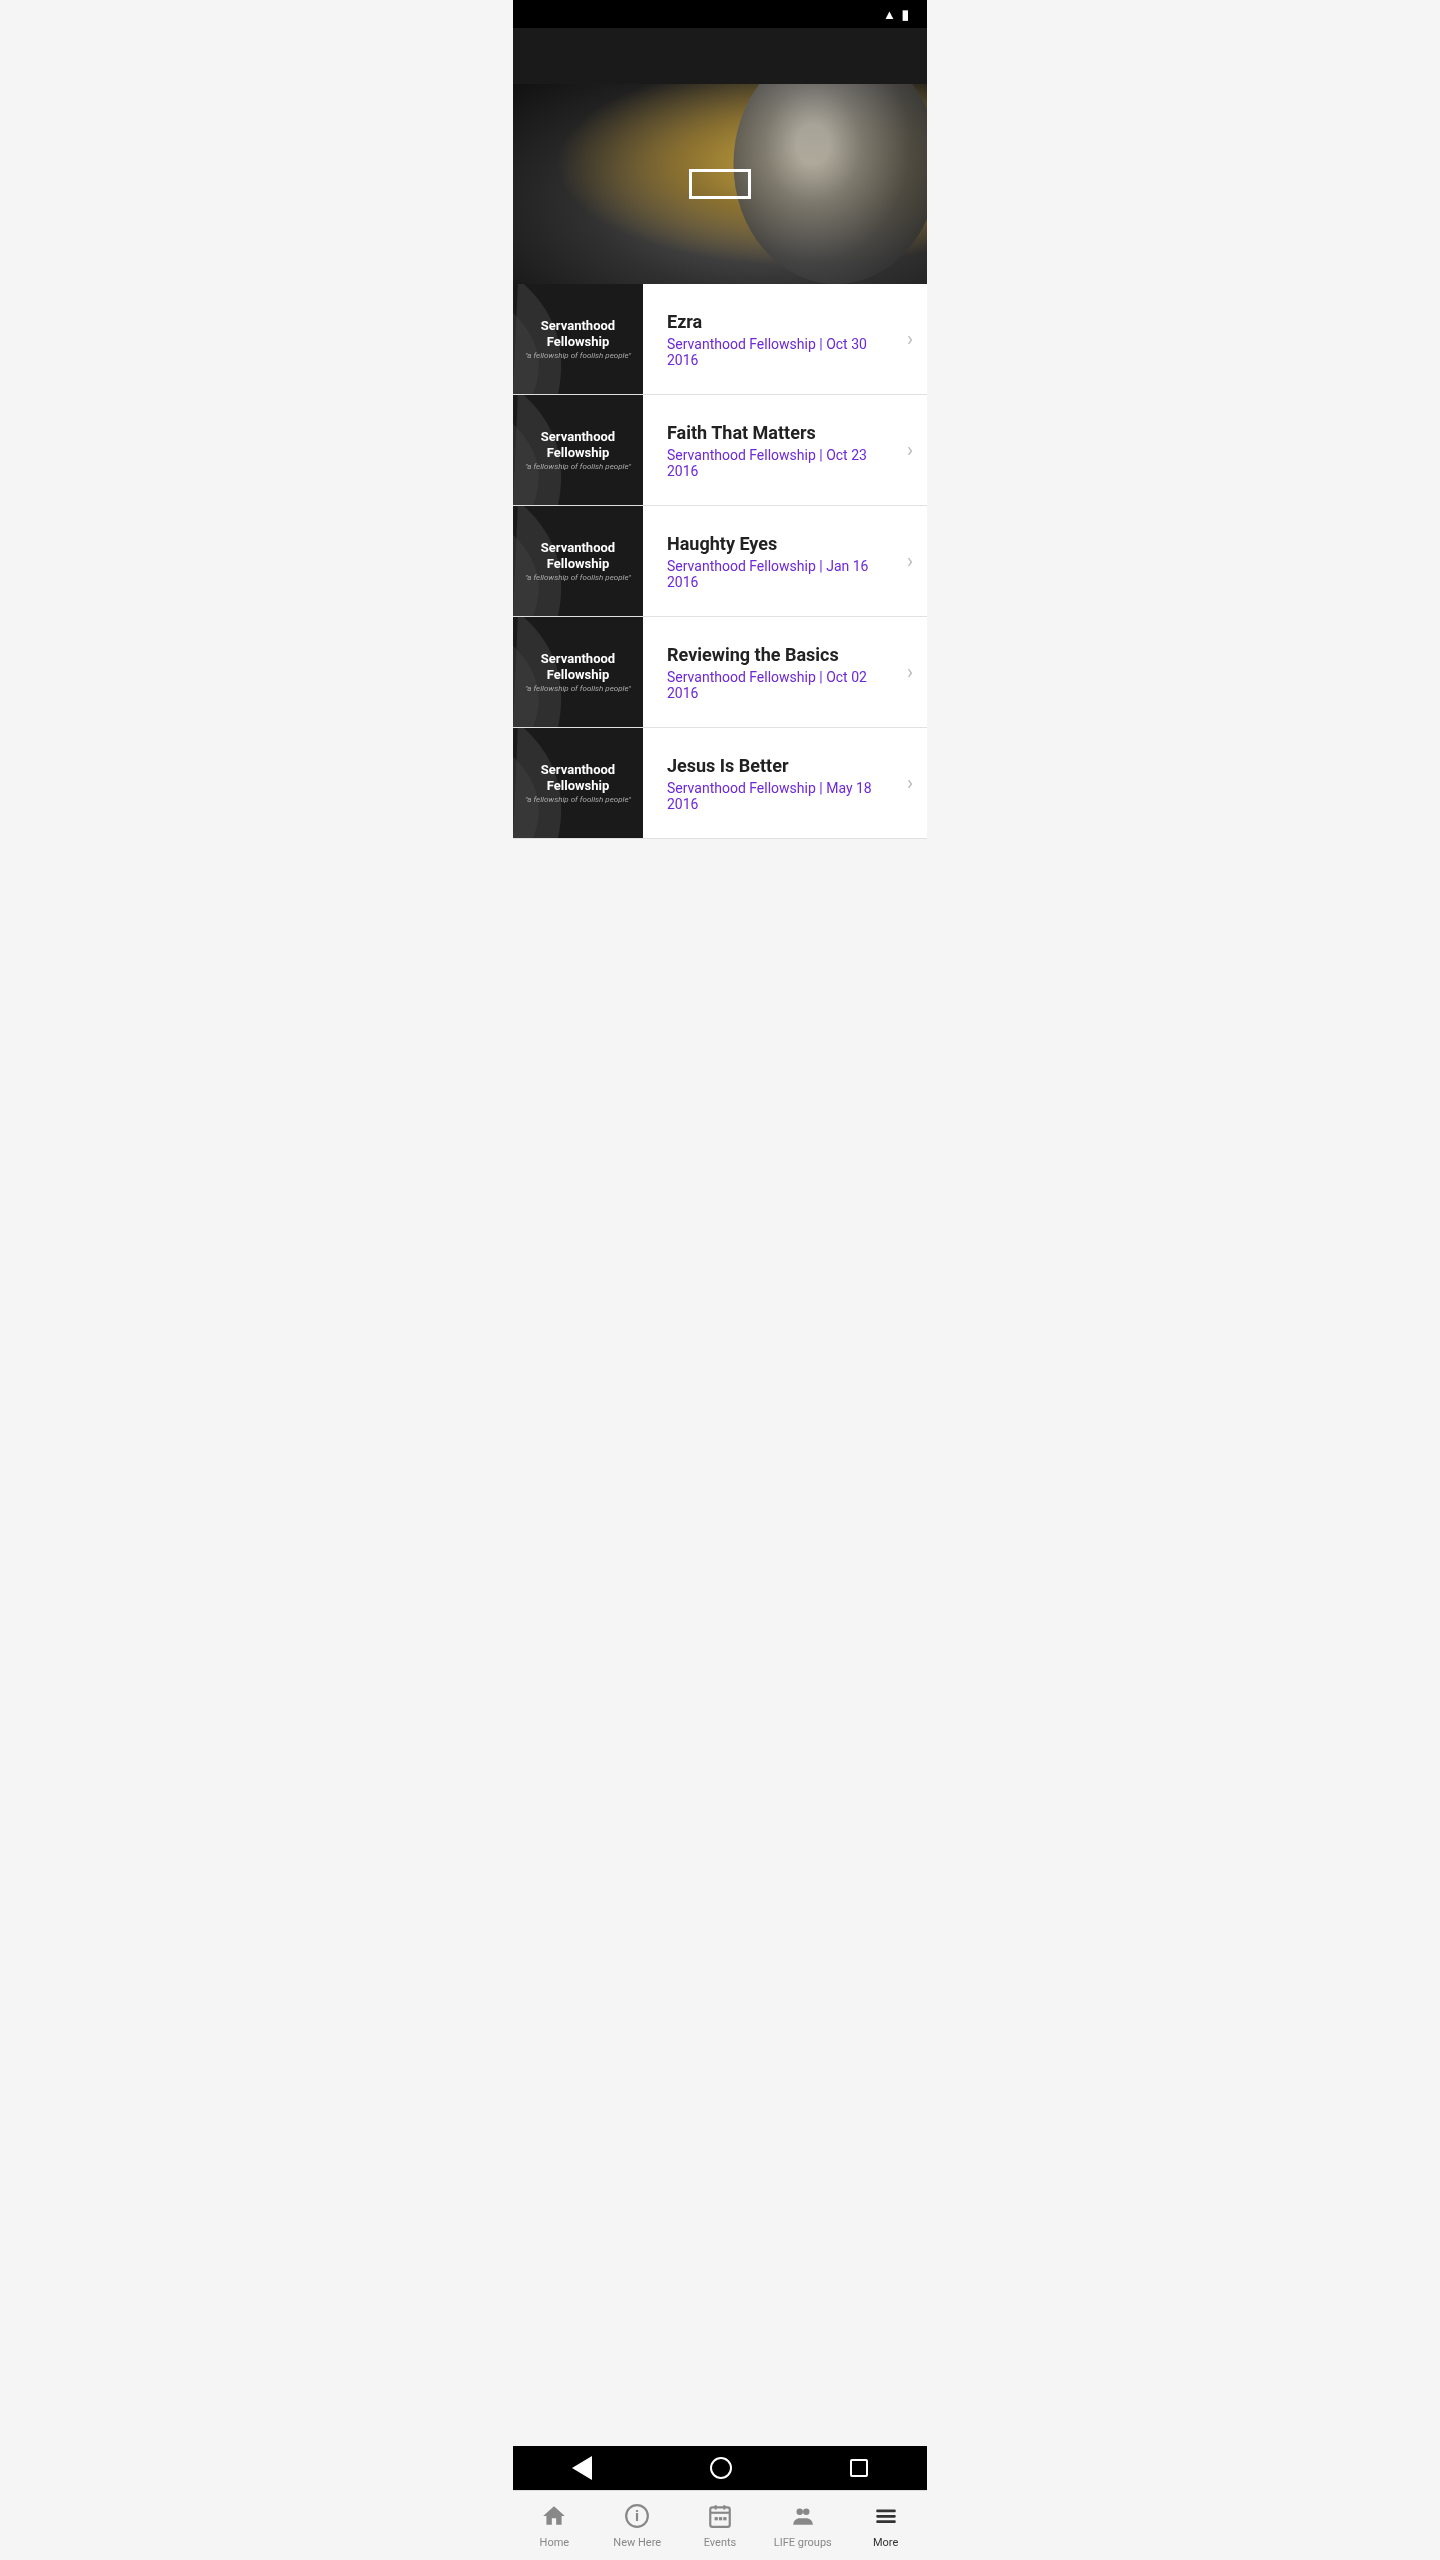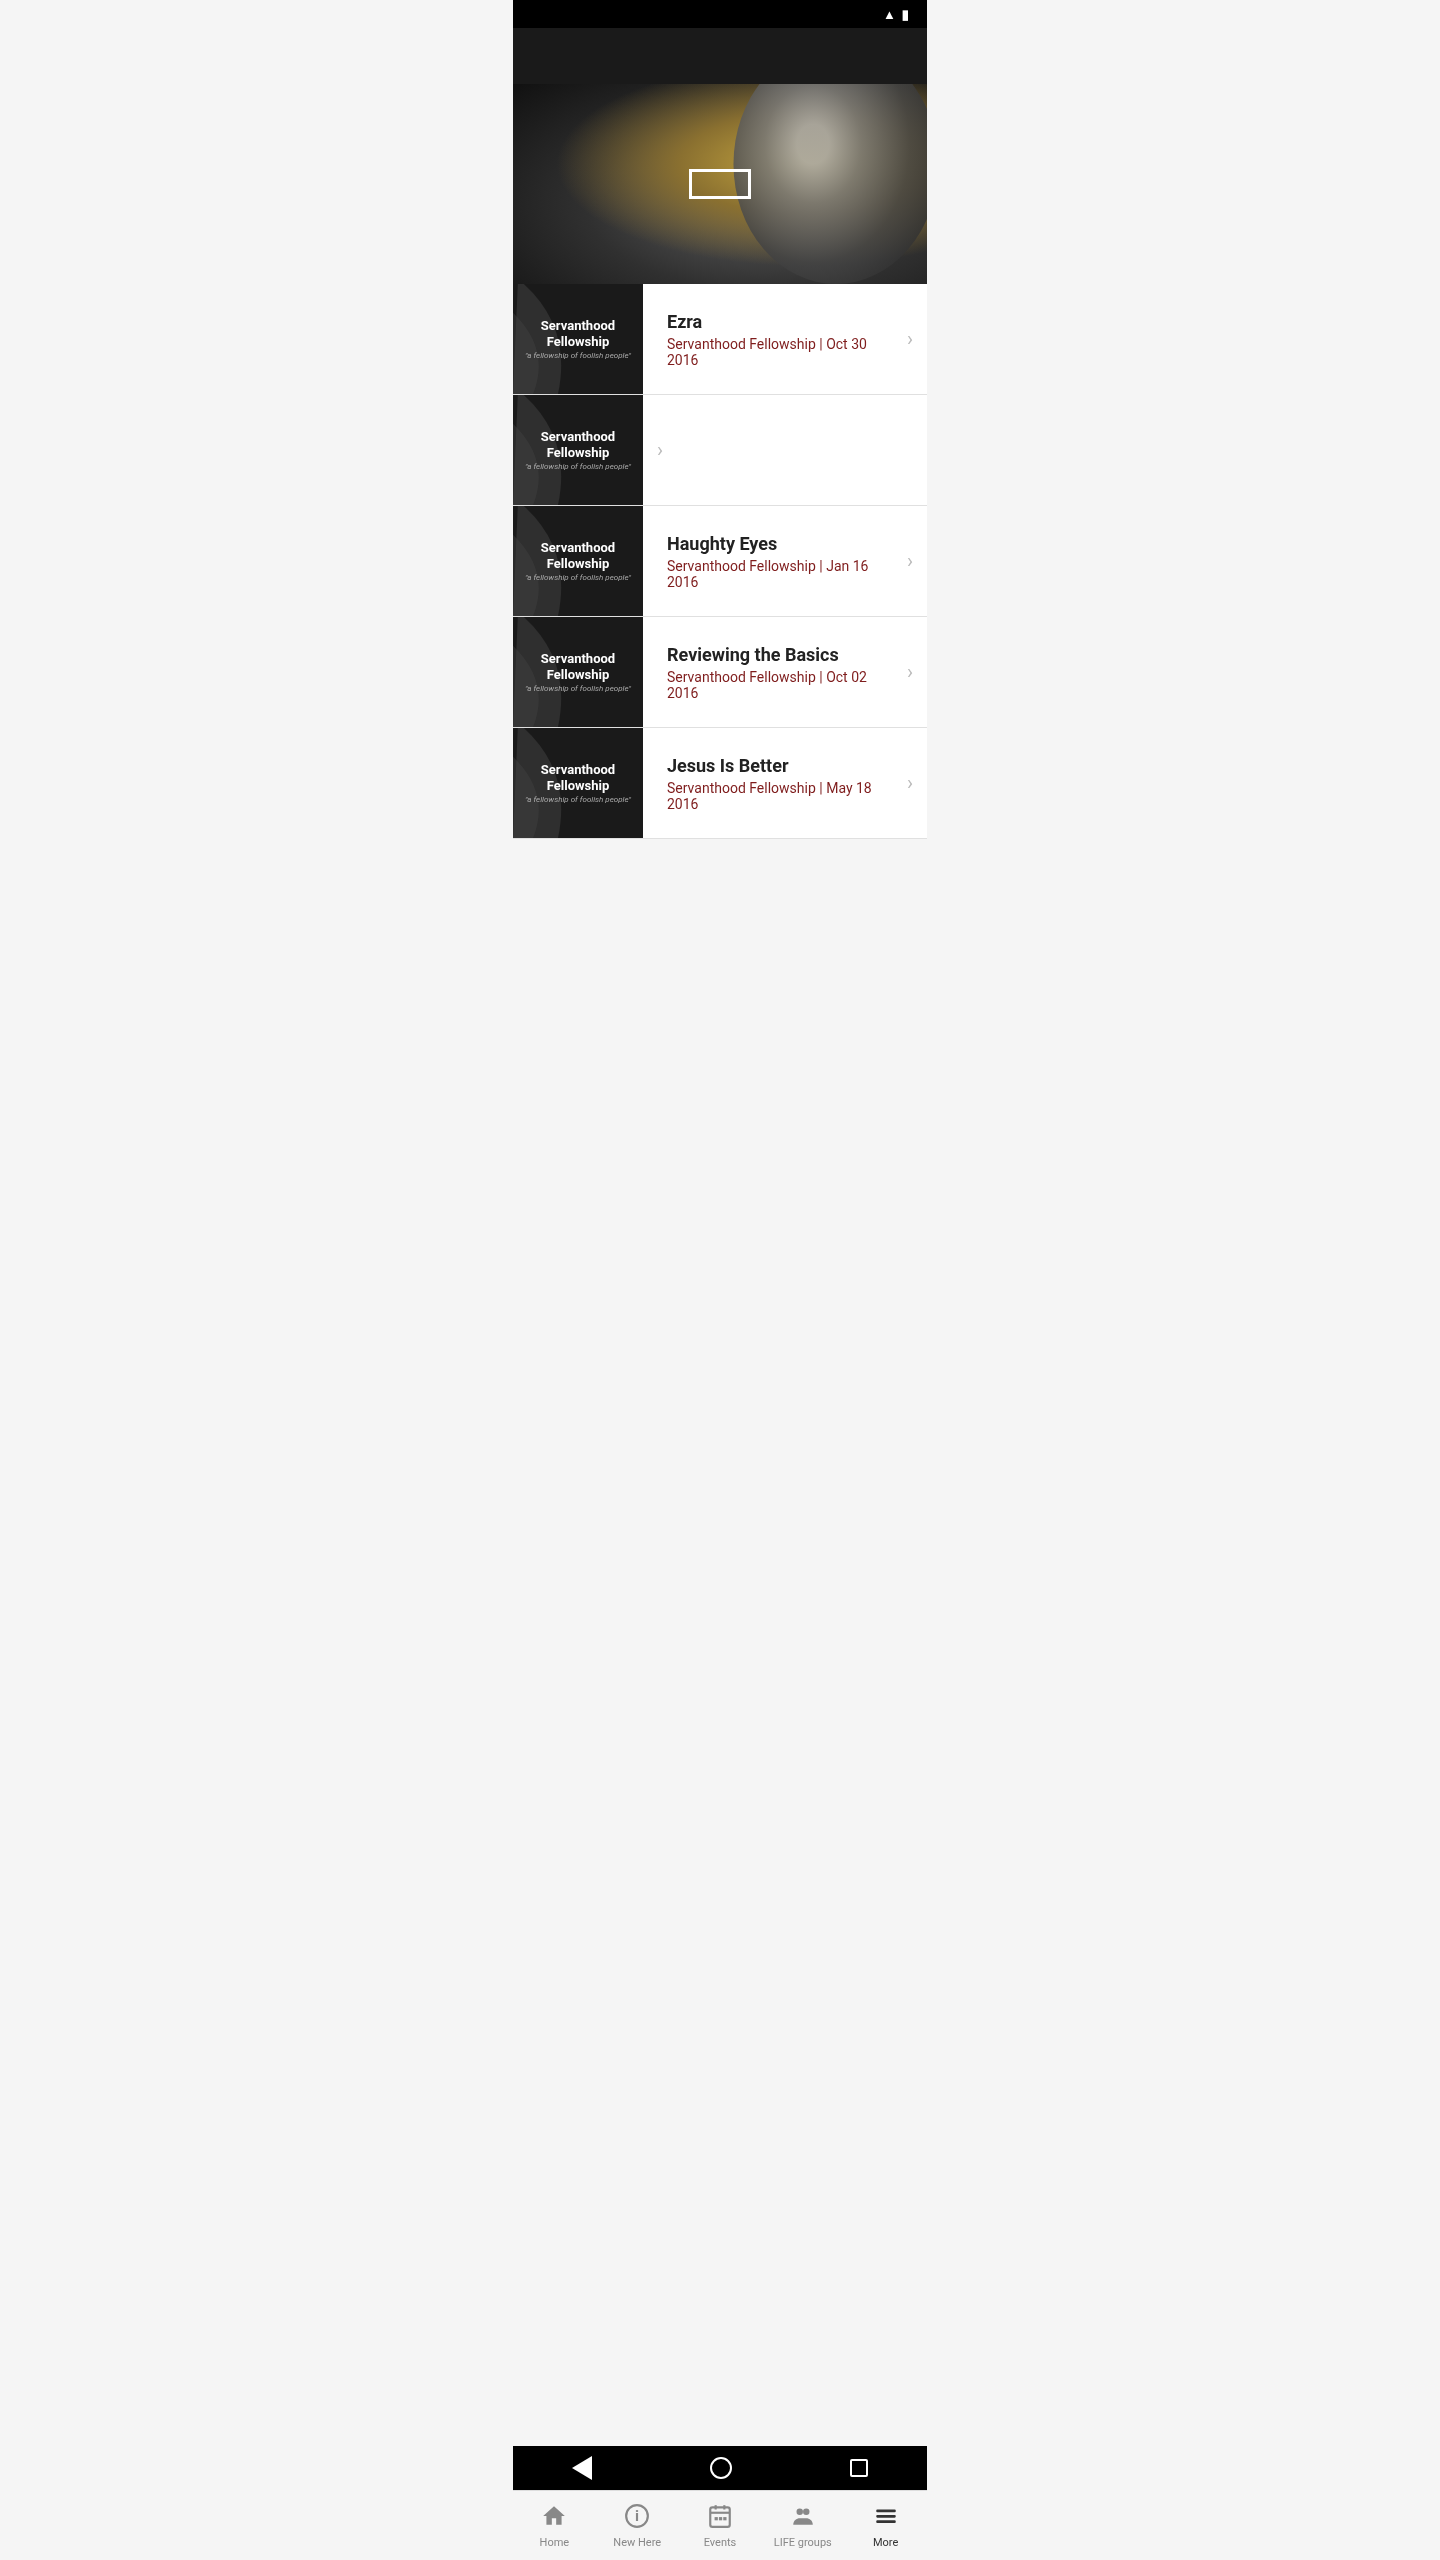--- a/index.html
+++ b/index.html
@@ -179,21 +179,21 @@
 
     .sermon-title {
       font-size: 18px;
       font-weight: 700;
       color: #222;
       margin-bottom: 4px;
     }
 
     .sermon-meta {
       font-size: 14px;
-      color: #7f1d1d;
+      color: #6d28d9;
     }
 
     .sermon-chevron {
       padding: 0 14px;
       font-size: 20px;
       color: #bbb;
     }
 
     
     .bottom-nav {
@@ -345,20 +345,24 @@
         <svg viewBox="0 0 130 110" xmlns="http://www.w3.org/2000/svg">
           <rect width="130" height="110" fill="#1a1a1a"></rect>
           <path d="M-10 20 Q 40 60 20 110 L -10 110 Z" fill="#333" opacity="0.7"></path>
           <path d="M 5 -5 Q 60 40 45 110 L 0 110 Z" fill="#444" opacity="0.5"></path>
         </svg>
       </div>
       <div class="thumb-text">
         <div class="org-name">Servanthood<br>Fellowship</div>
         <div class="org-sub">"a fellowship of foolish people"</div>
       </div>
+    </div>
+    <div class="sermon-info">
+      <div class="sermon-title">Faith That Matters</div>
+      <div class="sermon-meta">Servanthood Fellowship | Oct 23 2016</div>
     </div>
     <div class="sermon-chevron">›</div>
   </div>
     <div class="sermon-item">
     <div class="sermon-thumb">
       <div class="thumb-swoosh">
         <svg viewBox="0 0 130 110" xmlns="http://www.w3.org/2000/svg">
           <rect width="130" height="110" fill="#1a1a1a"></rect>
           <path d="M-10 20 Q 40 60 20 110 L -10 110 Z" fill="#333" opacity="0.7"></path>
           <path d="M 5 -5 Q 60 40 45 110 L 0 110 Z" fill="#444" opacity="0.5"></path>

